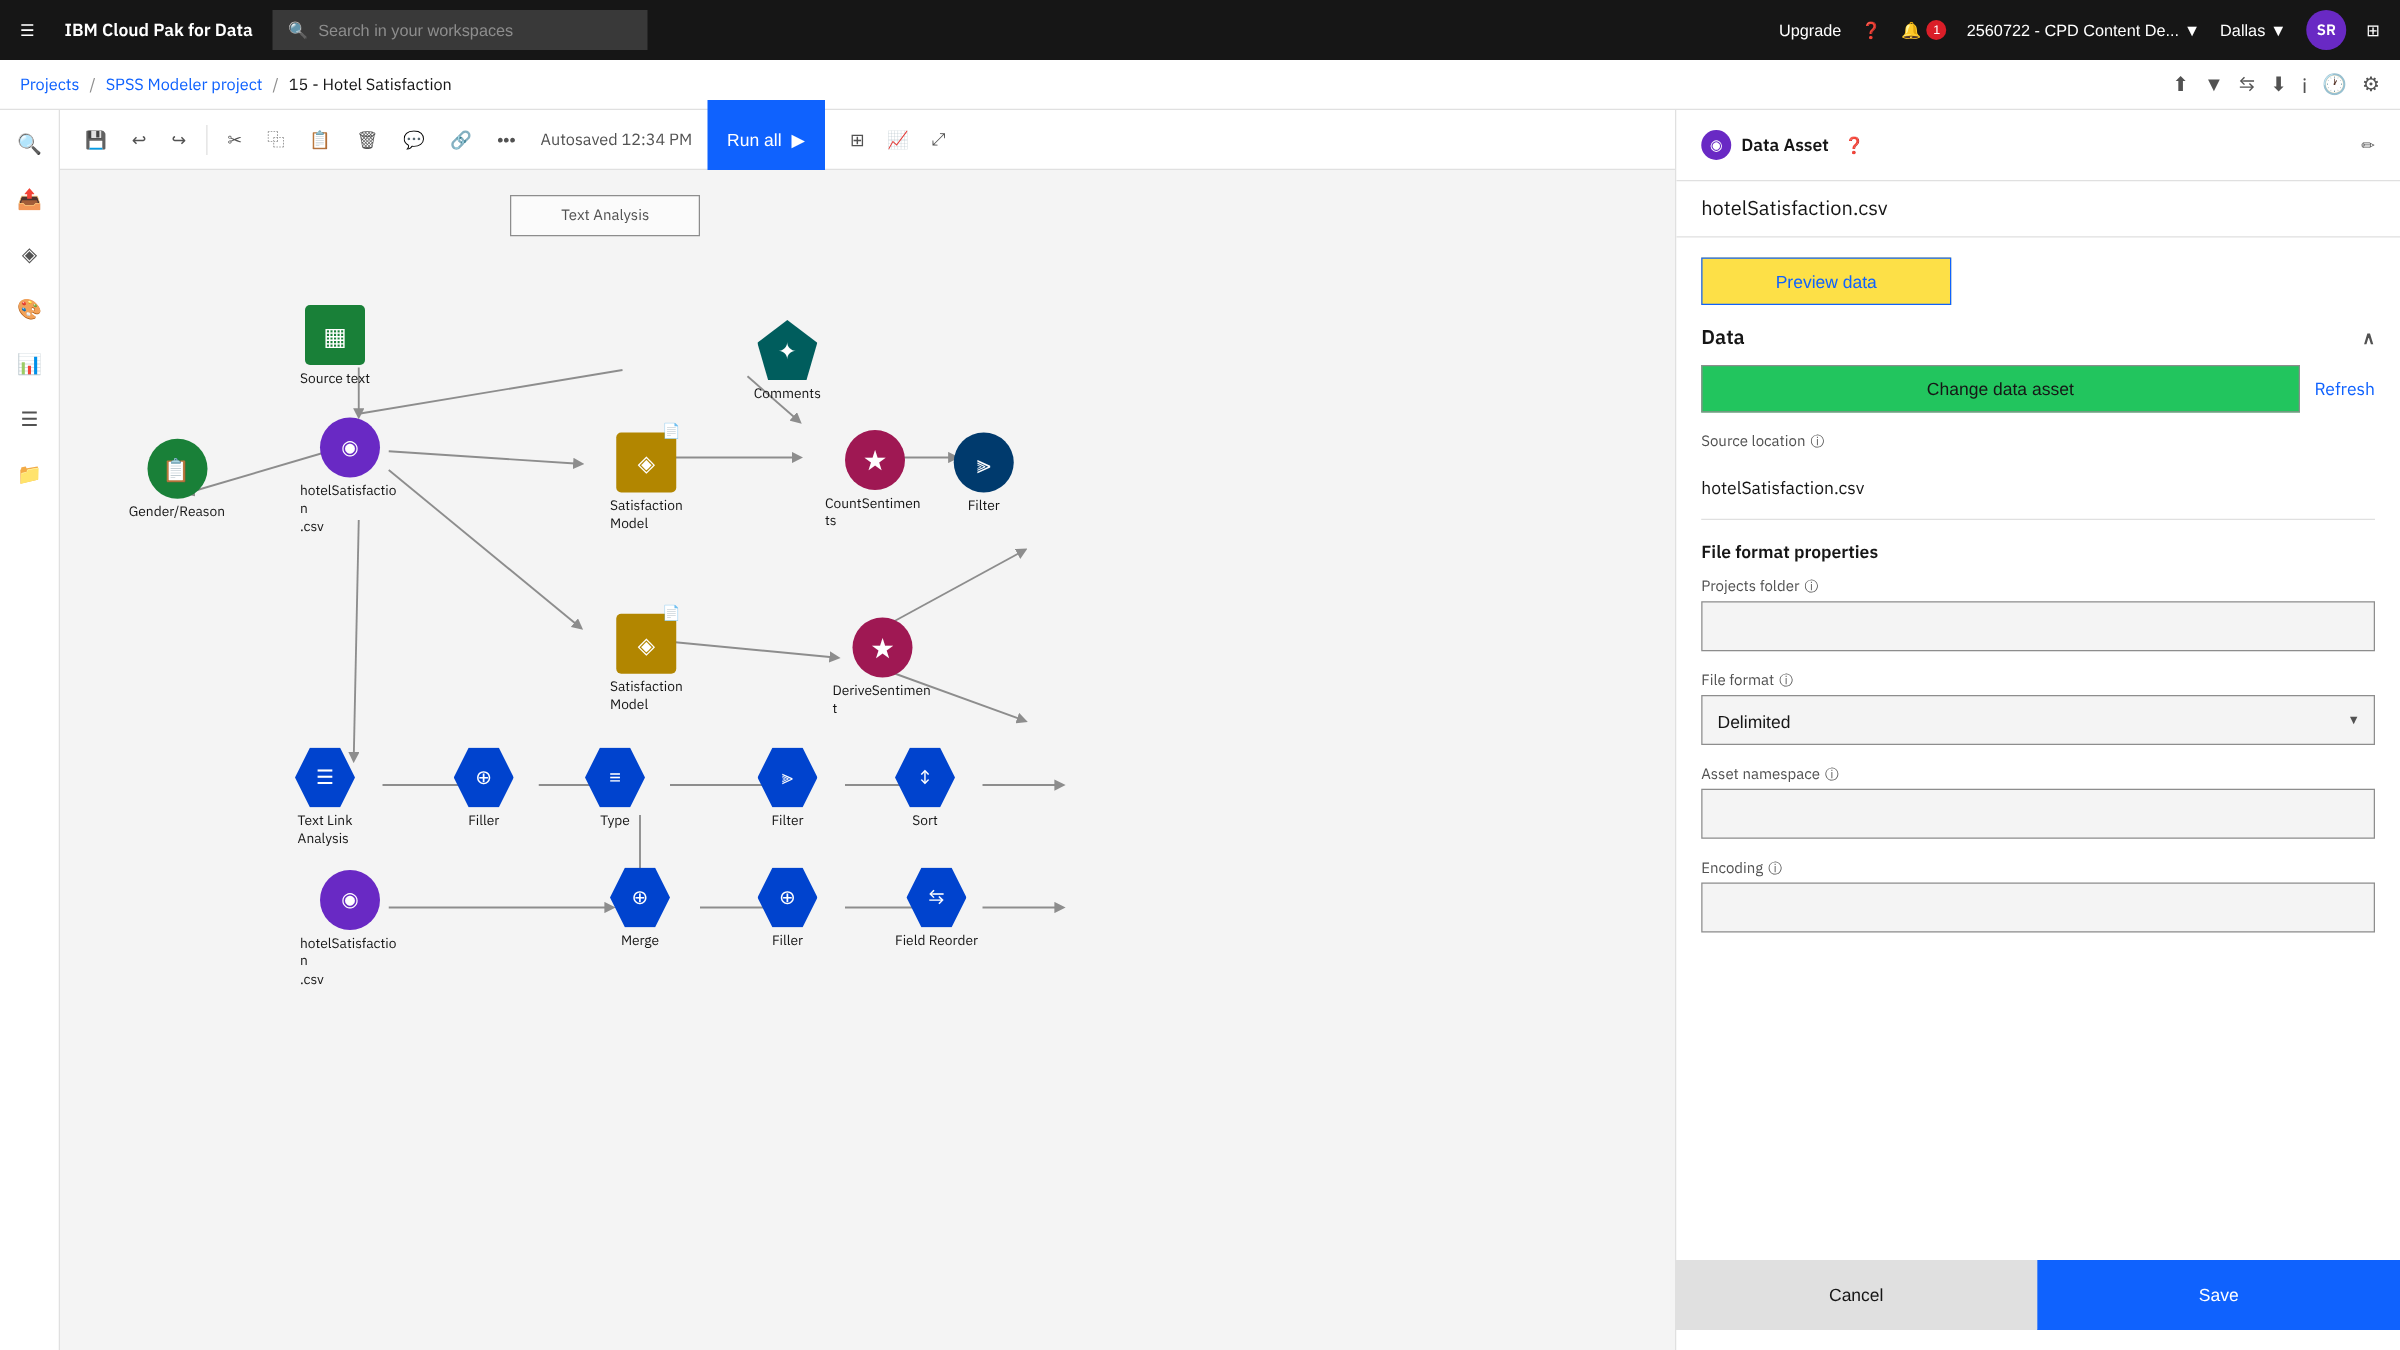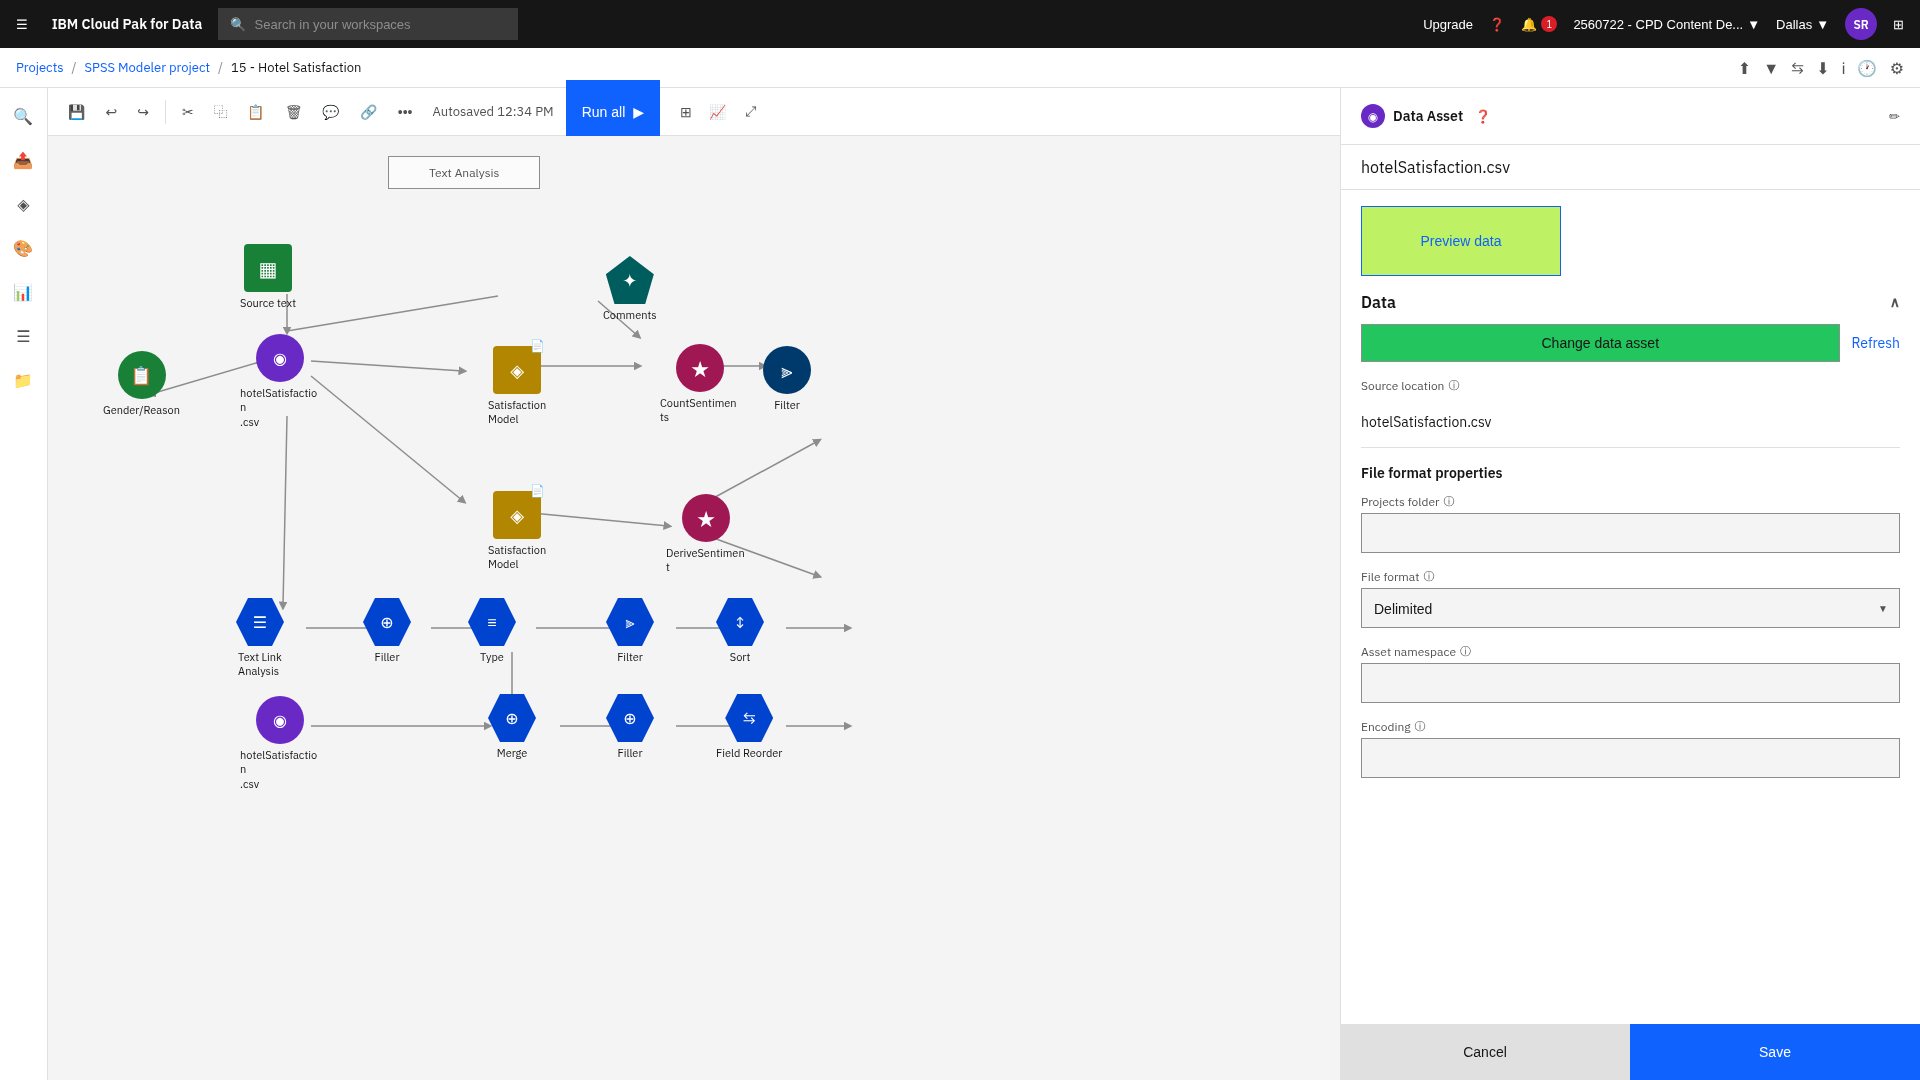--- a/index.html
+++ b/index.html
@@ -136,21 +136,21 @@
       position: absolute;
       top: 0; left: 0;
       width: 100%; height: 100%;
       pointer-events: none;
     }
 
     
     .text-analysis-box {
       position: absolute;
       top: 20px;
-      left: 340px;
+      left: 360px;
       border: 1px solid #8d8d8d;
       background: rgba(255,255,255,0.6);
       padding: 8px 40px;
       font-size: 12px;
       color: #525252;
     }
 
     
     .right-panel {
       width: 580px;
@@ -184,23 +184,23 @@
       font-size: 16px;
       font-weight: 400;
       color: #161616;
       border-bottom: 1px solid #e0e0e0;
     }
 
     .panel-body { padding: 16px 20px; flex: 1; }
 
     .preview-btn {
       border: 1px solid #0f62fe;
-      background: #bef264;
+      background: #fde047;
       color: #0f62fe;
-      padding: 26px 20px;
+      padding: 10px 20px;
       cursor: pointer;
       font-size: 14px;
       margin-bottom: 16px;
       display: block;
       width: 200px;
     }
 
     .panel-section-title {
       font-size: 16px;
       font-weight: 600;
@@ -265,21 +265,21 @@
       transform: translateY(-50%);
       pointer-events: none;
       color: #525252;
       font-size: 10px;
     }
     .form-field input[type="text"] { background: #f4f4f4; }
 
     
     .bottom-bar {
       position: fixed;
-      bottom: 0;
+      bottom: 16px;
       right: 0;
       width: 580px;
       height: 56px;
       display: flex;
       align-items: flex-start;
     }
     .cancel-btn {
       flex: 1;
       height: 100%;
       background: #e0e0e0;

